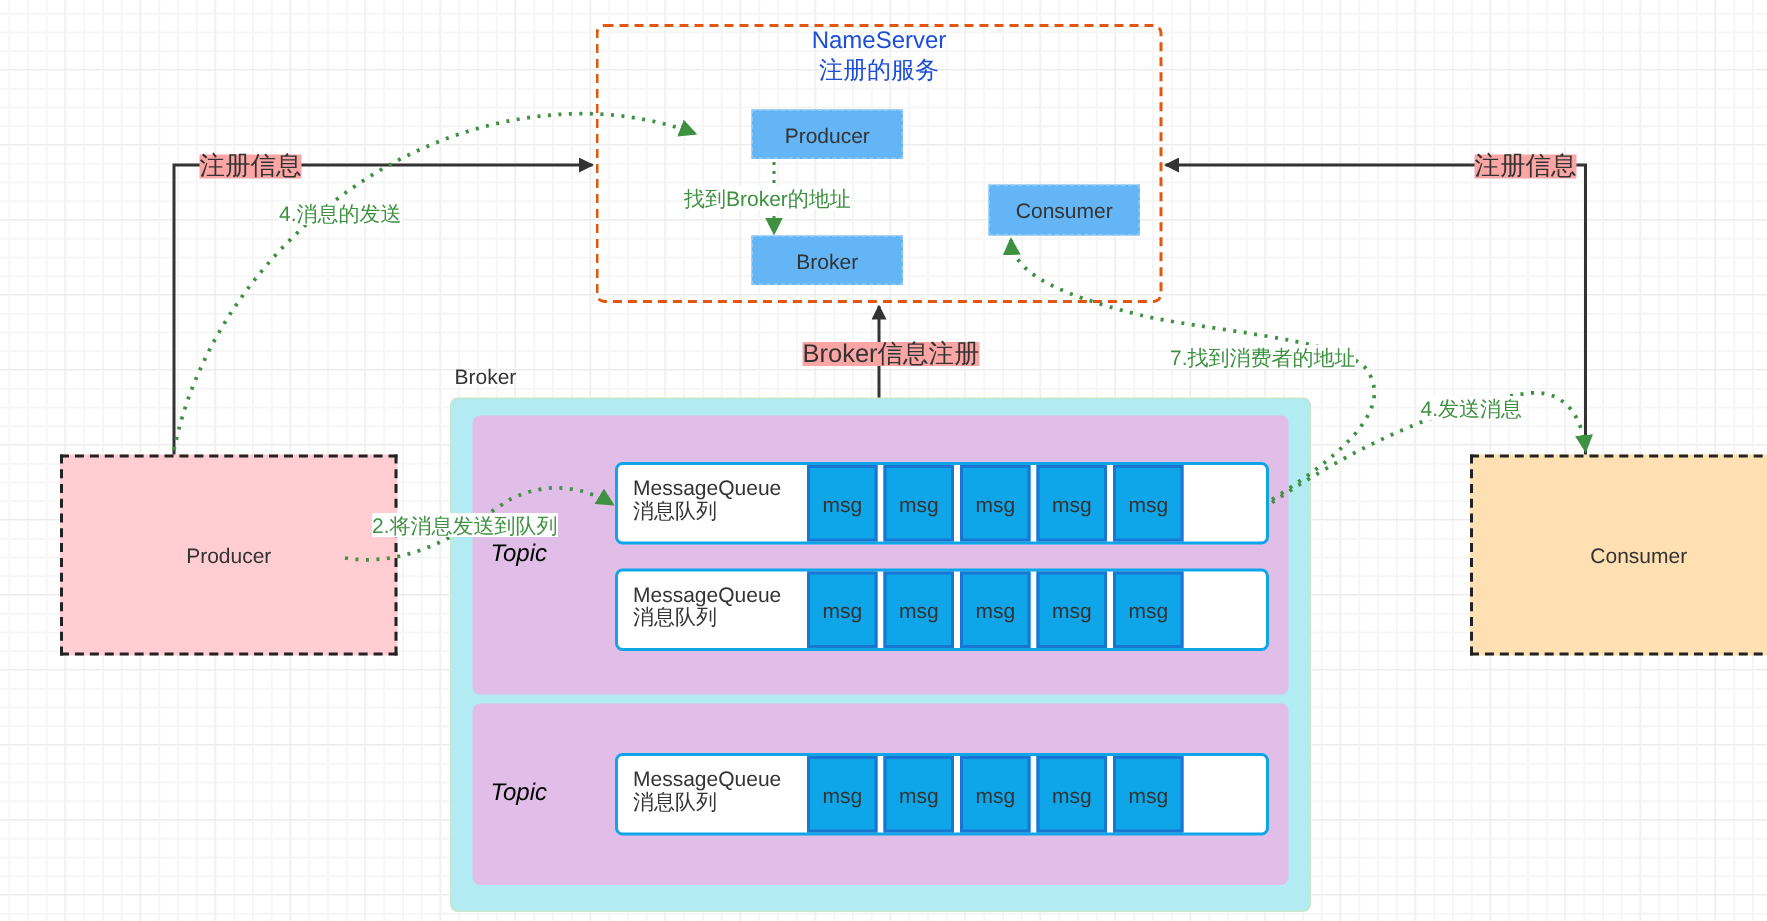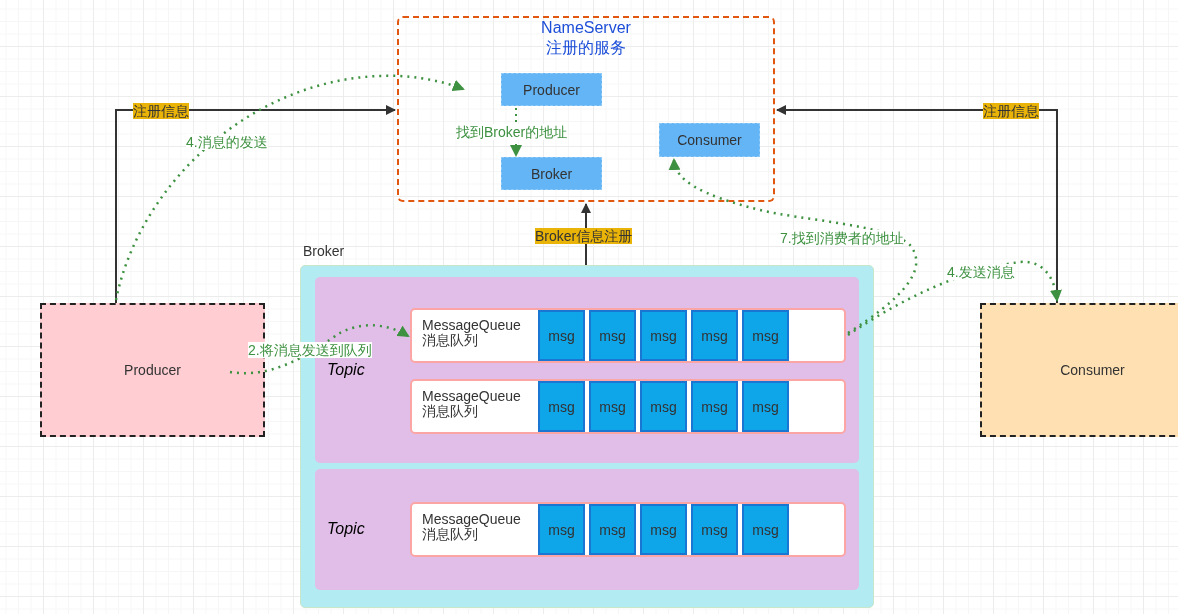--- a/index.html
+++ b/index.html
@@ -16,24 +16,24 @@
   .abs{position:absolute;box-sizing:border-box;}
   .center{display:flex;align-items:center;justify-content:center;text-align:center;margin-left:36px;}
   #nameserver{left:397px;top:16px;width:378px;height:186px;border:2px dashed #e2570f;border-radius:6px;}
   .ns-title{left:397px;top:18px;width:378px;text-align:center;font-size:16px;line-height:20px;color:#1d4ed8;}
   .blue{background:#64b5f6;border:1px dashed #8ec9f8;font-size:14px;color:#333;}
   #producer-big{left:4px;top:303px;width:225px;height:134px;background:#ffcdd2;border:2px dashed #222;border-style:dashed;font-size:14px;}
   #consumer-big{left:944px;top:303px;width:225px;height:134px;background:#ffe0b2;border:2px dashed #222;font-size:14px;}
   #broker-outer{left:300px;top:265px;width:574px;height:343px;background:#b2ebf2;border:1px solid #c8e6c9;border-radius:5px;}
   .topic{background:#e1bee7;border-radius:5px;}
   .topic-label{font-size:16px;color:#000000;font-style:italic;}
-  .queue{background:#fff;border:2px solid #fca5a5;border-radius:5px;display:flex;align-items:stretch;}
+  .queue{background:#fff;border:2px solid #0ea5e9;border-radius:5px;display:flex;align-items:stretch;}
   .queue-label{width:126px;font-size:14px;line-height:15px;padding:8px 0 0 10px;box-sizing:border-box;text-align:left;}
   .msg{width:47px;border:2px solid #1976d2;margin-right:4px;display:flex;align-items:center;justify-content:center;font-size:14px;background:#0ea5e9;box-sizing:border-box;}
-  .lbl{font-size:14px;background:#eab308;line-height:16px;white-space:nowrap;}
+  .lbl{font-size:17px;background:#fca5a5;line-height:16px;white-space:nowrap;}
   .glbl{font-size:14px;color:#3d9140;background:#fff;line-height:16px;white-space:nowrap;}
   svg#links{position:absolute;left:0;top:0;}
 </style>
 </head>
 <body>
 
 <div id="nameserver" class="abs"></div>
 <div class="abs ns-title">
   <div>NameServer</div>
   <div>注册的服务</div>

